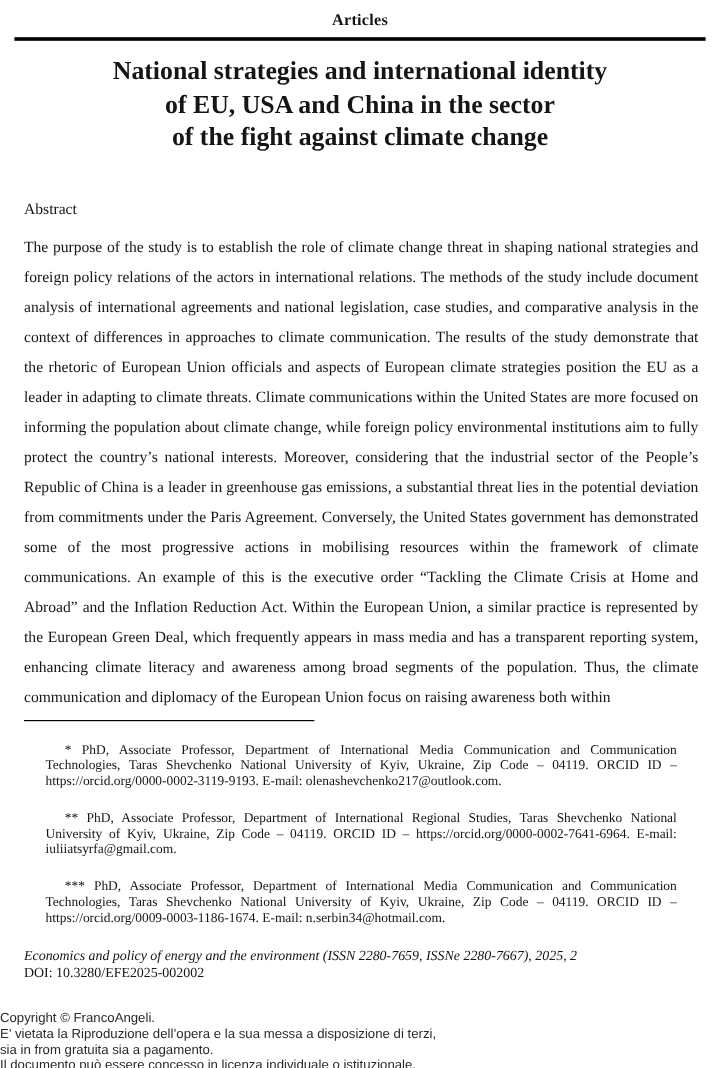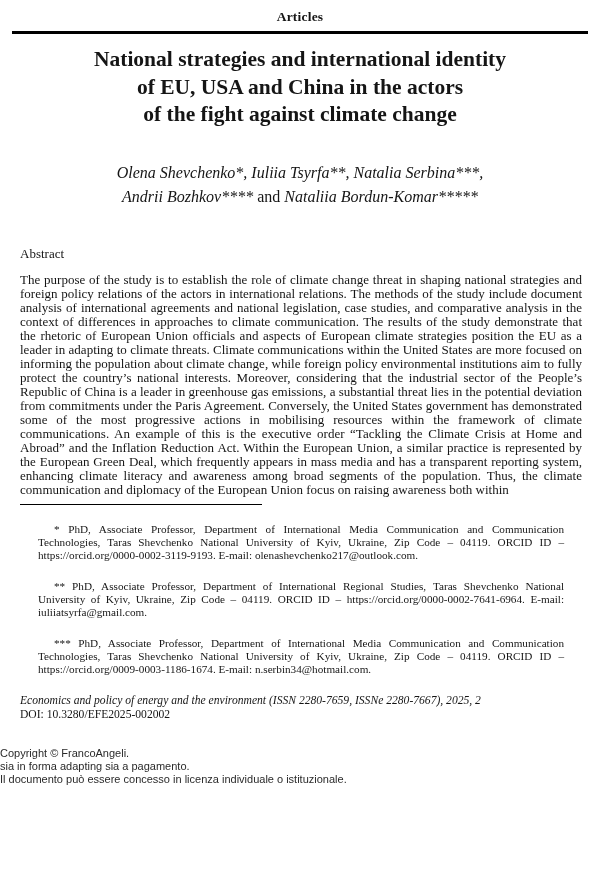--- a/index.html
+++ b/index.html
@@ -44,21 +44,21 @@
   .authors .upright { font-style: normal; }
   .abstract-heading {
     margin: 36px 18px 0 20px;
     font-weight: normal;
     font-size: 13px;
     line-height: 17px;
   }
   .abstract-text {
     margin: 11px 18px 0 20px;
     font-size: 13px;
-    line-height: 14px;
+    line-height: 25px;
     text-align: justify;
   }
   .footnote-rule {
     margin: 7px 0 0 20px;
     width: 242px;
     height: 1px;
     background: #000000;
   }
   .footnotes {
     margin: 5px 18px 0 20px;
@@ -86,39 +86,39 @@
   }
 </style>
 </head>
 <body>
 
 <div class="page">
 
   <div class="section-label">Articles</div>
   <div class="top-rule"></div>
 
-  <h1 class="article-title"><span>National strategies and international identity</span><br><span>of EU, USA and China in the actors</span><br><span>of the fight against climate change</span></h1>
+  <h1 class="article-title"><span>National strategies and international identity</span><br><span>of EU, USA and China in the sector</span><br><span>of the fight against climate change</span></h1>
 
-  <div class="authors"><span>Olena Shevchenko*, Iuliia Tsyrfa**, Natalia Serbina***,</span><br><span>Andrii Bozhkov****</span><span class="upright"> and </span><span>Nataliia Bordun-Komar*****</span></div>
 
   <div class="abstract-heading">Abstract</div>
   <div class="abstract-text">The purpose of the study is to establish the role of climate change threat in shaping national strategies and foreign policy relations of the actors in international relations. The methods of the study include document analysis of international agreements and national legislation, case studies, and comparative analysis in the context of differences in approaches to climate communication. The results of the study demonstrate that the rhetoric of European Union officials and aspects of European climate strategies position the EU as a leader in adapting to climate threats. Climate communications within the United States are more focused on informing the population about climate change, while foreign policy environmental institutions aim to fully protect the country’s national interests. Moreover, considering that the industrial sector of the People’s Republic of China is a leader in greenhouse gas emissions, a substantial threat lies in the potential deviation from commitments under the Paris Agreement. Conversely, the United States government has demonstrated some of the most progressive actions in mobilising resources within the framework of climate communications. An example of this is the executive order “Tackling the Climate Crisis at Home and Abroad” and the Inflation Reduction Act. Within the European Union, a similar practice is represented by the European Green Deal, which frequently appears in mass media and has a transparent reporting system, enhancing climate literacy and awareness among broad segments of the population. Thus, the climate communication and diplomacy of the European Union focus on raising awareness both within</div>
 
   <div class="footnote-rule"></div>
 
   <div class="footnotes">
     <p>* PhD, Associate Professor, Department of International Media Communication and Communication Technologies, Taras Shevchenko National University of Kyiv, Ukraine, Zip Code – 04119. ORCID ID – https://orcid.org/0000-0002-3119-9193. E-mail: olenashevchenko217@outlook.com.</p>
     <p>** PhD, Associate Professor, Department of International Regional Studies, Taras Shevchenko National University of Kyiv, Ukraine, Zip Code – 04119. ORCID ID – https://orcid.org/0000-0002-7641-6964. E-mail: iuliiatsyrfa@gmail.com.</p>
     <p>*** PhD, Associate Professor, Department of International Media Communication and Communication Technologies, Taras Shevchenko National University of Kyiv, Ukraine, Zip Code – 04119. ORCID ID – https://orcid.org/0009-0003-1186-1674. E-mail: n.serbin34@hotmail.com.</p>
   </div>
 
   <div class="journal-info">
     <div class="journal-title-line">Economics and policy of energy and the environment (ISSN 2280-7659, ISSNe 2280-7667), 2025, 2</div>
     <div>DOI: 10.3280/EFE2025-002002</div>
   </div>
 
   <div class="copyright-block">
     <div>Copyright © FrancoAngeli.</div>
-    <div>sia in forma adapting sia a pagamento.</div>
+    <div>E’ vietata la Riproduzione dell’opera e la sua messa a disposizione di terzi,</div>
+    <div>sia in from gratuita sia a pagamento.</div>
     <div>Il documento può essere concesso in licenza individuale o istituzionale.</div>
   </div>
 
 </div>
 
 </body></html>

